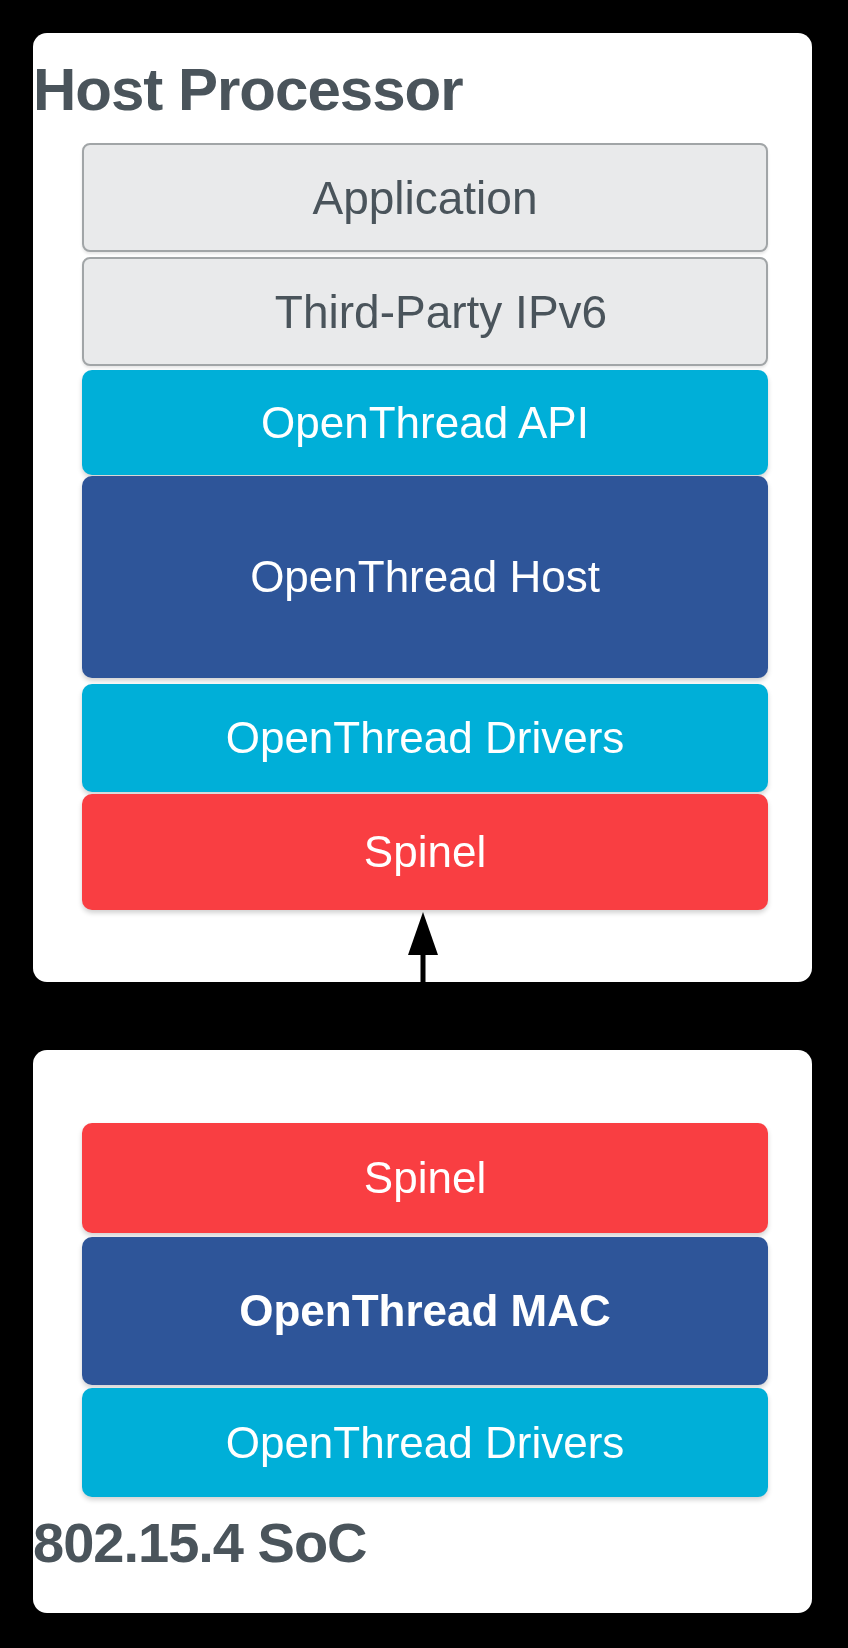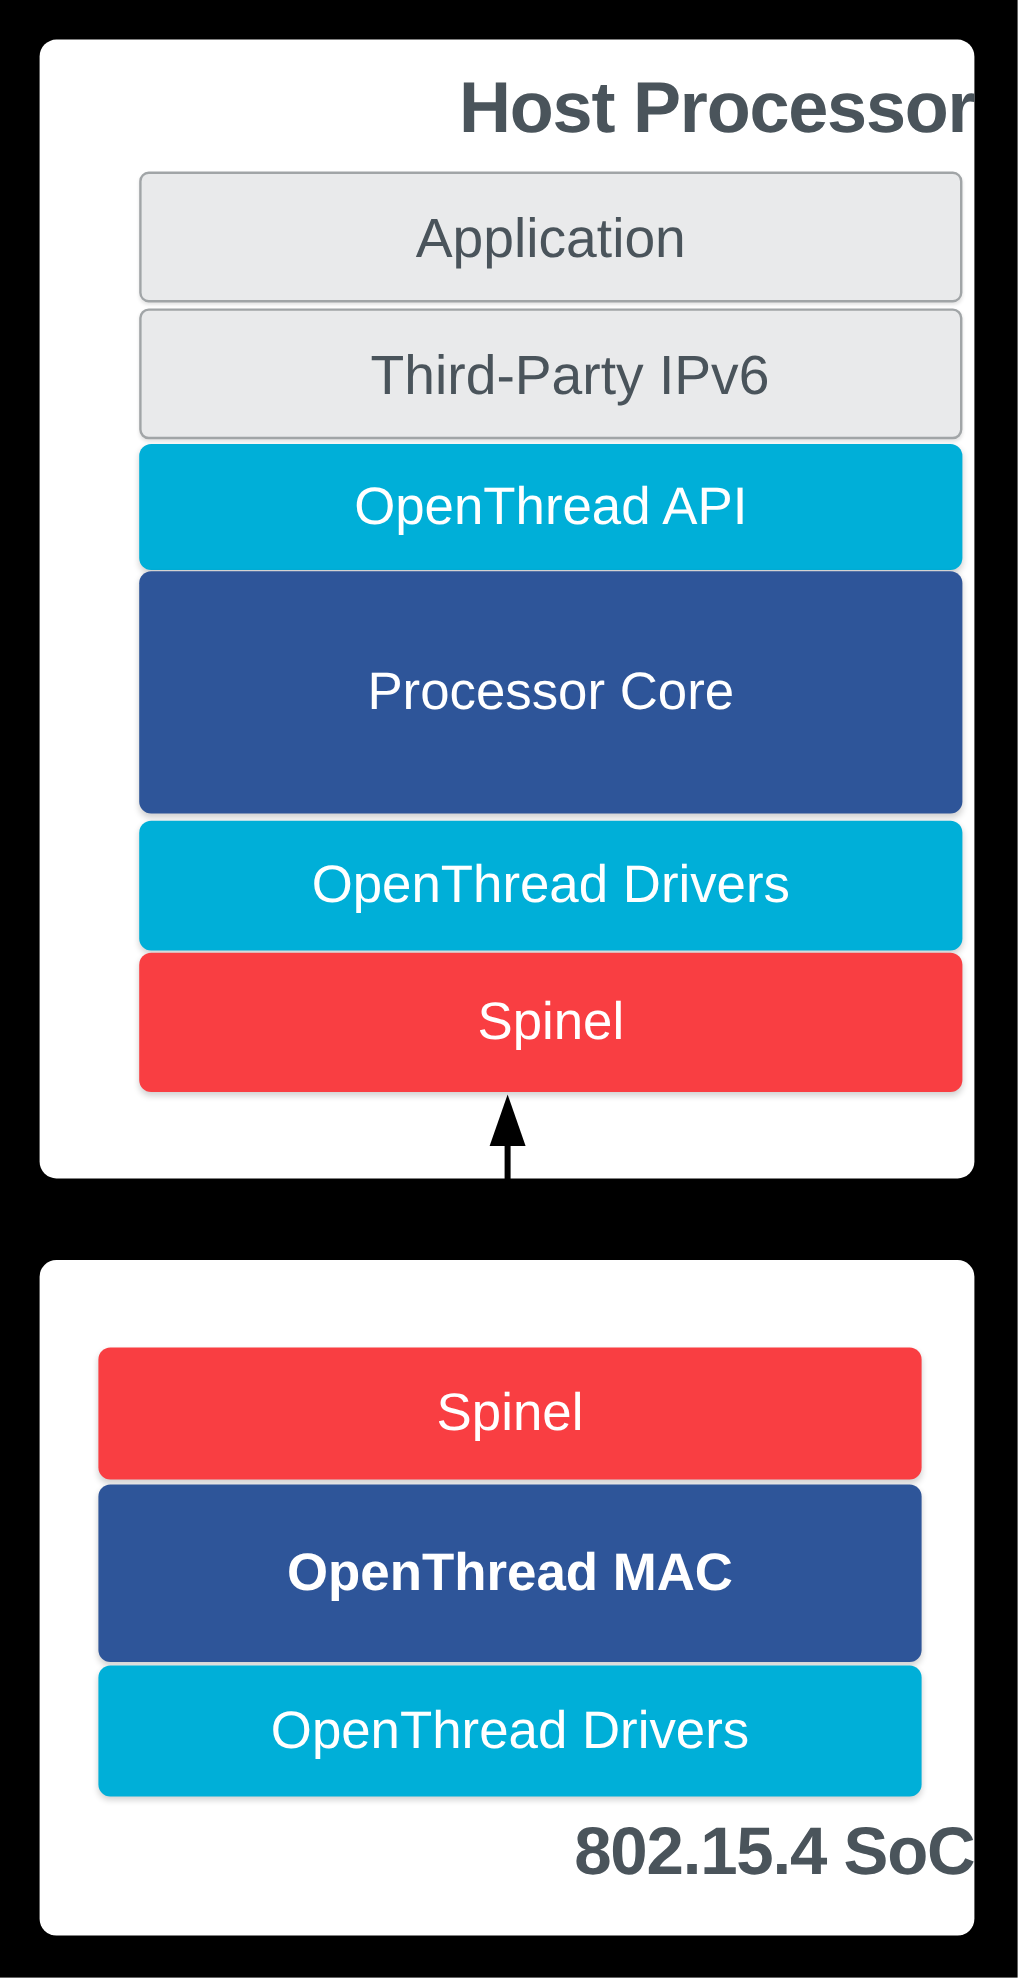--- a/index.html
+++ b/index.html
@@ -30,33 +30,33 @@
     width: 779px;
     background: var(--card);
     border-radius: 14px;
   }
   .card-host { top: 33px; height: 949px; }
   .card-soc  { top: 1050px; height: 563px; }
   .big-title {
     position: absolute;
     left: 0;
     width: 100%;
-    text-align: right;
+    text-align: left;
     font-weight: bold;
     color: var(--heading-text);
     letter-spacing: -1px;
   }
   .host-title { top: 22px; height: 70px; line-height: 70px; font-size: 60px; }
   .soc-title  { top: 460px; height: 66px; line-height: 66px; font-size: 56px; }
   .stack {
     position: absolute;
     left: 49px;
     width: 686px;
   }
-  .stack-host { top: 110px; margin-left: 34px; }
+  .stack-host { top: 110px; }
   .stack-soc  { top: 73px; }
   .layer {
     width: 686px;
     border-radius: 10px;
     display: flex;
     align-items: center;
     justify-content: center;
     font-size: 44px;
     color: var(--white-text);
     box-shadow: 0 3px 5px rgba(0,0,0,0.18);
@@ -96,21 +96,21 @@
 </style>
 </head>
 <body>
 
 <div class="card card-host">
   <div class="big-title host-title">Host Processor</div>
   <div class="stack stack-host">
     <div class="layer gray hp0">Application</div>
     <div class="layer gray hp1">Third-Party IPv6</div>
     <div class="layer cyan hp2">OpenThread API</div>
-    <div class="layer blue hp3">Processor Core</div>
+    <div class="layer blue hp3">OpenThread Host</div>
     <div class="layer cyan hp4">OpenThread Drivers</div>
     <div class="layer red hp5">Spinel</div>
   </div>
 </div>
 
 <svg class="connector" viewBox="0 0 48 214" xmlns="http://www.w3.org/2000/svg">
   <line x1="24" y1="38" x2="24" y2="176" stroke="var(--arrow)" stroke-width="5"></line>
   <polygon points="24,2 9,45 39,45" fill="var(--arrow)"></polygon>
   <polygon points="24,212 9,169 39,169" fill="var(--arrow)"></polygon>
 </svg>

